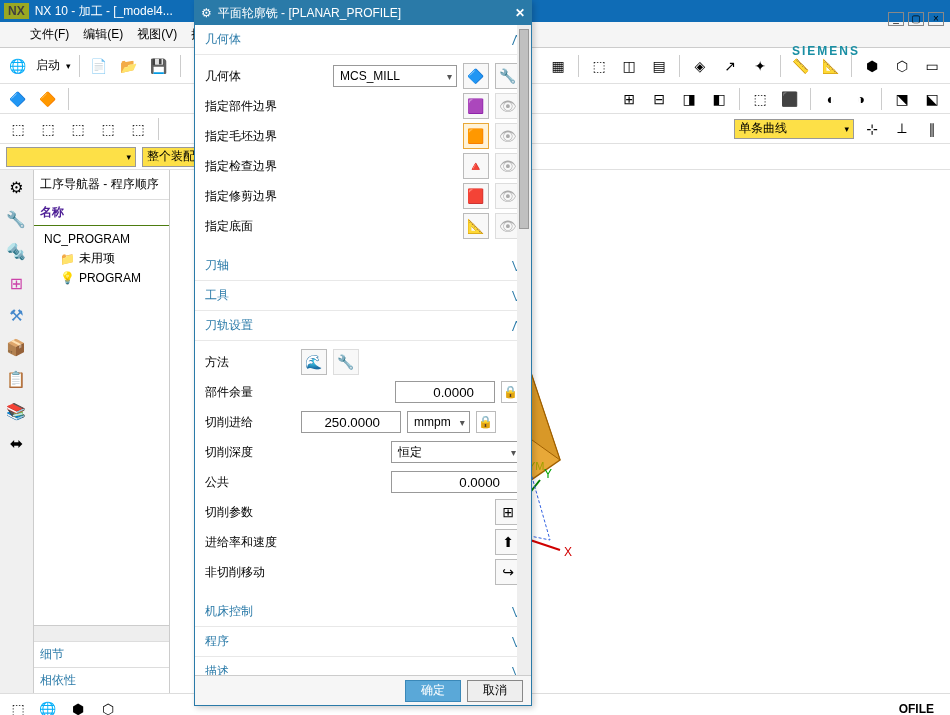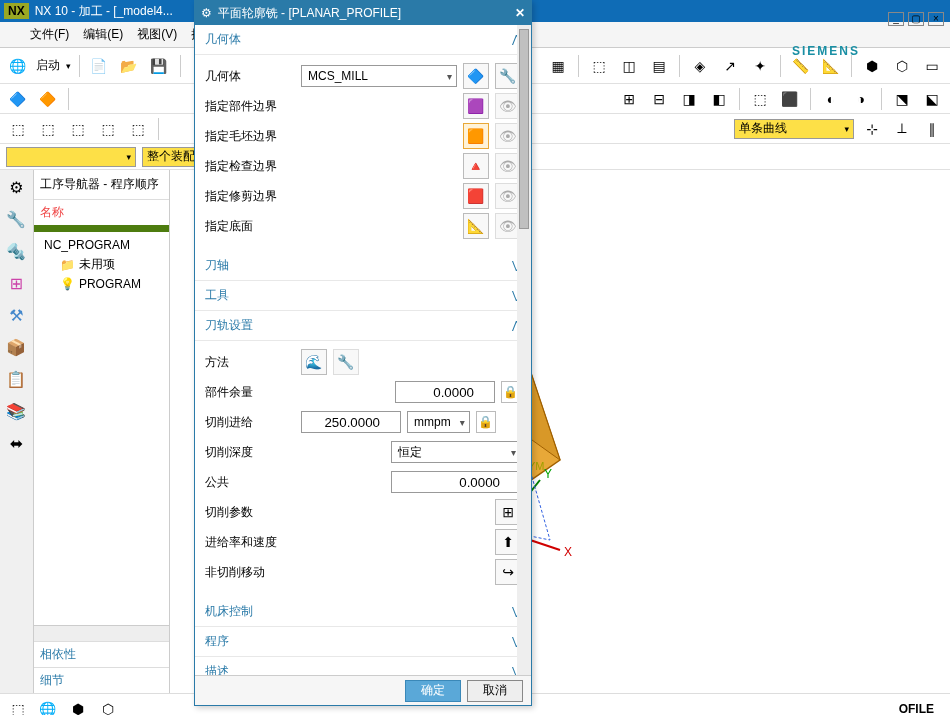--- a/index.html
+++ b/index.html
@@ -1,20 +1,20 @@
 <!DOCTYPE html>
 <html><head>
 <meta charset="utf-8">
 <style>
 * { box-sizing: border-box; margin: 0; padding: 0; font-family: "Microsoft YaHei", Arial, sans-serif; }
 body { width: 950px; height: 715px; background: #fff; overflow: hidden; position: relative; font-size: 12px; }
 
 
 .titlebar-app { height: 22px; background: #0f6cb6; color: #fff; display: flex; align-items: center; padding: 0 4px; }
-.titlebar-app .nx { background:#9aa823;color:#000000;font-weight:bold;padding:1px 4px;margin-right:6px; }
+.titlebar-app .nx { background:#9aa823;color:#404040;font-weight:bold;padding:1px 4px;margin-right:6px; }
 .titlebar-app .ttl { flex:1; }
 .siemens { font-weight:bold; letter-spacing:2px; color:#1a8fa4;margin-top:32px;}
 
 .menubar { height: 26px; background:#f5f5f5; border-bottom:1px solid #ccc; display:flex; align-items:center; padding:0 6px; gap:14px;}
 .menubar span { cursor:default; }
 .menubar .right { margin-left:auto; display:flex; gap:4px;}
 .winbtn { width:16px;height:14px;border:1px solid #888;font-size:10px;display:flex;align-items:center;justify-content:center;}
 
 .toolbar { height: 36px; background:#fff; border-bottom:1px solid #e0e0e0; display:flex; align-items:center; padding:0 6px; gap:6px;}
 .toolbar2 { height: 30px; background:#fff; border-bottom:1px solid #e0e0e0; display:flex; align-items:center; padding:0 6px; gap:6px;}
@@ -22,21 +22,21 @@
 .sep{width:1px;height:22px;background:#ccc;margin:0 2px;}
 .combo{height:20px;border:1px solid #999;background:#fde047;padding:0 4px;display:flex;align-items:center;min-width:80px;}
 .combo .arr{margin-left:auto;font-size:9px;}
 
 .mainrow { display:flex; height: calc(715px - 22px - 26px - 36px - 30px - 30px - 30px - 18px); }
 .leftstrip { width:34px;background:#f0f0f0;border-right:1px solid #ccc;display:flex;flex-direction:column;align-items:center;padding-top:6px;gap:10px;}
 .leftstrip .ic{width:22px;height:22px;display:flex;align-items:center;justify-content:center;font-size:16px;}
 
 .nav { width:136px; border-right:1px solid #ccc; background:#fff; display:flex;flex-direction:column;}
 .nav-hdr{padding:6px;border-bottom:1px solid #ddd;font-size:12px;}
-.nav-sub{padding:4px 6px;border-bottom:7px solid #4d7c0f;color:#ef4444;}
+.nav-sub{padding:4px 6px;border-bottom:1px solid #4d7c0f;color:#4c1d95;font-weight:bold;}
 .tree{flex:1;padding:4px;overflow:auto;}
 .tree-item{padding:2px 0 2px 6px;display:flex;align-items:center;gap:4px;}
 .tree-item.indent1{padding-left:22px;}
 .tree-item.indent2{padding-left:22px;}
 .scrollh{height:16px;background:#eee;border-top:1px solid #ccc;}
 .nav-sec{padding:4px 6px;color:#2a7aa8;border-top:1px solid #ddd;}
 
 .viewport{flex:1;background:#fff;position:relative;}
 .model{position:absolute;left:60px;top:60px;width:380px;height:380px;}
 
@@ -47,21 +47,21 @@
 .dlg-title .x{margin-left:auto;cursor:pointer;font-weight:bold;}
 .dlg-body{max-height:650px;overflow-y:auto;padding:0;}
 .dlg-scroll{position:absolute;right:0;top:24px;bottom:30px;width:14px;background:#eee;}
 .dlg-scroll-thumb{position:absolute;left:2px;right:2px;top:4px;height:200px;background:#c0c0c0;border:1px solid #999;}
 
 .sect-hdr{padding:6px 10px;color:#2a7aa8;border-bottom:1px solid #e8e8e8;display:flex;align-items:center;cursor:pointer;}
 .sect-hdr .chev{margin-left:auto;color:#2a7aa8;font-size:11px;}
 .sect-body{padding:6px 10px 10px 10px;}
 .row{display:flex;align-items:center;height:30px;gap:6px;}
 .row .lbl{flex:0 0 90px;}
-.row .fill{flex:1;}
+.row .fill{flex:1;margin-left:32px;}
 .ibtn{width:26px;height:26px;border:1px solid #bbb;background:#f8f8f8;display:flex;align-items:center;justify-content:center;font-size:14px;}
 .ibtn.hl{border-color:#e8a838;background:#fff3d8;}
 .ibtn.gray{color:#aaa;border-color:#ddd;}
 .numfield{border:1px solid #999;height:22px;padding:0 20px 0 4px;text-align:right;width:100px;position:relative;}
 .lockbox{width:20px;height:22px;border:1px solid #bbb;display:flex;align-items:center;justify-content:center;background:#fff;}
 .sel{border:1px solid #999;height:22px;padding:0 18px 0 6px;background:#fff;display:flex;align-items:center;position:relative;min-width:100px;}
 .sel::after{content:"▾";position:absolute;right:4px;font-size:10px;color:#555;}
 
 .dlg-foot{height:30px;border-top:1px solid #ccc;display:flex;justify-content:flex-end;align-items:center;gap:6px;padding:0 8px;background:#f6f6f6;}
 .dbtn{min-width:56px;height:22px;border:1px solid #888;background:#eee;display:flex;align-items:center;justify-content:center;padding:0 10px;}
@@ -191,22 +191,22 @@
     <div class="nav-hdr">工序导航器 - 程序顺序</div>
     <div class="nav-sub">名称</div>
     <div class="tree">
       <div class="tree-item">
           <span>NC_PROGRAM</span>
         </div>
       <div class="tree-item indent1">📁 <span>未用项</span></div>
       <div class="tree-item indent2">💡 <span>PROGRAM</span></div>
     </div>
     <div class="scrollh"></div>
+    <div class="nav-sec">细节</div>
     <div class="nav-sec">相依性</div>
-    <div class="nav-sec">细节</div>
   </div>
 
   <div class="viewport">
     <svg class="model" viewBox="0 0 380 380">
 
       <polygon points="120,40 280,80 330,230 200,320 60,240 50,110" fill="#e8a838" stroke="#a06000" stroke-width="1.5"></polygon>
       <polygon points="120,40 280,80 260,180 90,140" fill="#f0b858" stroke="#a06000"></polygon>
       <polygon points="280,80 330,230 260,180" fill="#d89828" stroke="#a06000"></polygon>
       <ellipse cx="170" cy="110" rx="36" ry="20" fill="#b87818" stroke="#805000"></ellipse>
       <ellipse cx="170" cy="110" rx="30" ry="16" fill="#9a6010"></ellipse>

